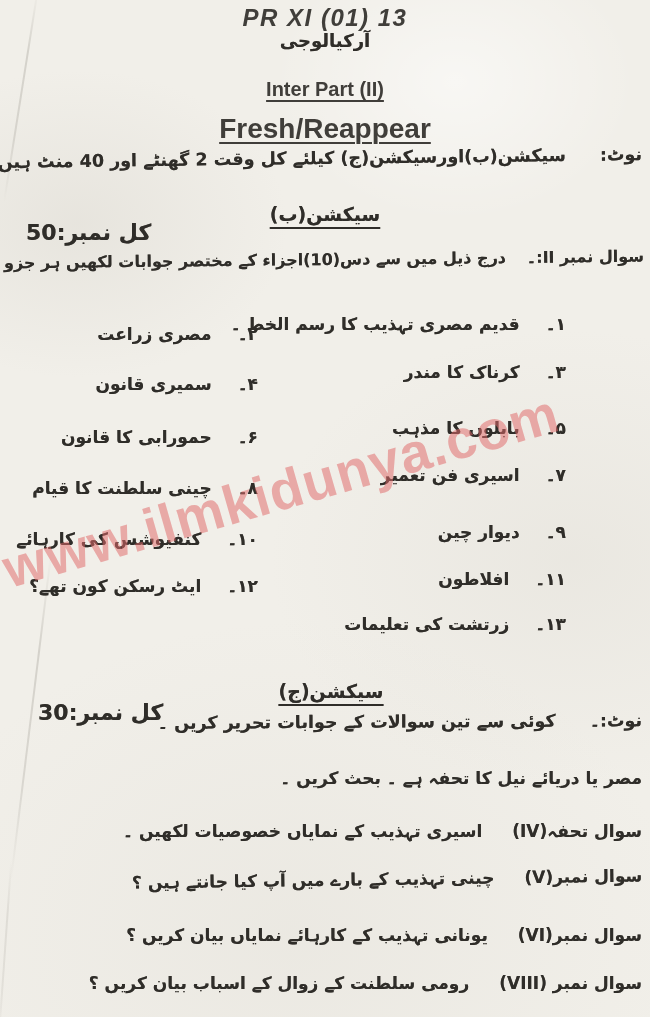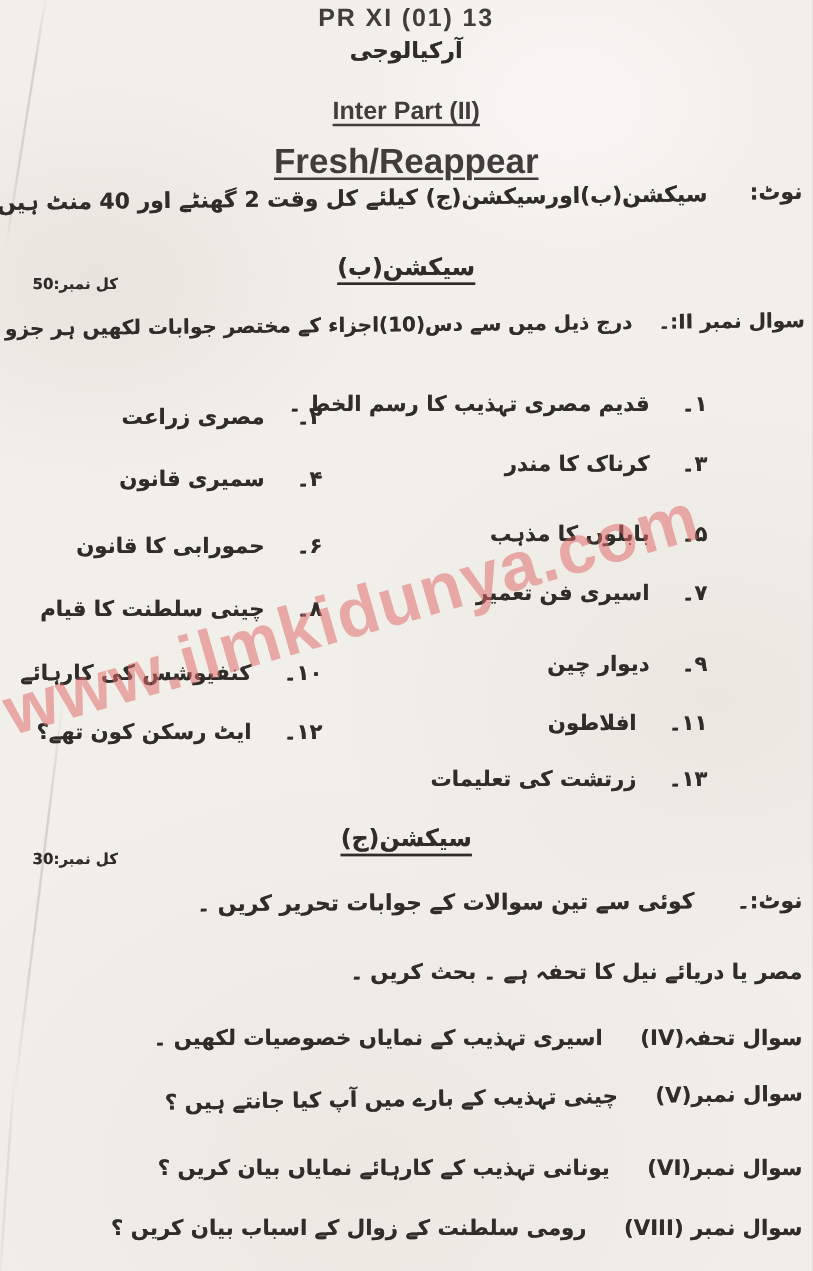--- a/index.html
+++ b/index.html
@@ -16,39 +16,39 @@
       radial-gradient(ellipse 260px 200px at 70% 8%, rgba(255,255,255,0.5), transparent 70%),
       #f1efe9;
     font-family:"DejaVu Sans", sans-serif;
   }
   .latin{font-family:"Liberation Sans","DejaVu Sans",sans-serif;color:#403e3a;}
   .urdu{font-family:"DejaVu Sans",sans-serif;text-shadow:0 0 0.5px rgba(55,50,45,0.65);}
   .abs{position:absolute;}
   .ctr{left:0;right:0;text-align:center;}
   .uline{text-decoration:underline;text-decoration-thickness:2px;text-underline-offset:4px;}
 
-  .paper-code{top:4px;font-size:20px;font-weight:bold;letter-spacing:1.5px;}
+  .paper-code{top:4px;font-size:24px;font-weight:bold;letter-spacing:1.5px;font-style:italic;}
   .title-urdu{top:30px;font-size:18px;font-weight:bold;}
   .part-line{top:78px;font-size:20px;font-weight:bold;}
   .session-line{top:113px;font-size:28px;font-weight:bold;}
 
   .note-row{
     right:8px;left:6px;direction:rtl;display:flex;gap:34px;
     font-size:17.5px;font-weight:bold;white-space:nowrap;align-items:flex-start;
   }
   .note-row .note-text{flex:0 1 auto;}
   #time-note{top:148px;transform:rotate(-0.7deg);}
   #note-c{top:712px;transform:rotate(-0.3deg);}
 
   .section-head{left:0;right:0;height:50px;}
   .section-title{display:block;text-align:center;font-size:19px;font-weight:bold;
     text-decoration:underline;text-decoration-thickness:1.5px;text-underline-offset:6px;}
-  .marks{position:absolute;left:26px;top:17px;font-size:12px;font-weight:bold;direction:rtl;}
+  .marks{position:absolute;left:26px;top:17px;font-size:22px;font-weight:bold;direction:rtl;}
   #section-b-head{top:203px;}
-  #section-c-head{top:660px;}
+  #section-c-head{top:680px;margin-left:12px;}
   #section-c-head .marks{top:20px;}
 
   .q-row{direction:rtl;display:flex;gap:22px;font-size:16px;font-weight:bold;white-space:nowrap;}
   #question-2{top:250px;right:6px;left:4px;transform:rotate(-0.6deg);}
 
   #items{top:300px;left:0;right:0;height:365px;}
   .item{position:absolute;display:flex;direction:rtl;gap:26px;
     font-size:17px;font-weight:bold;white-space:nowrap;line-height:1.5;}
   .col-r{right:84px;}
   .col-l{right:392px;}

